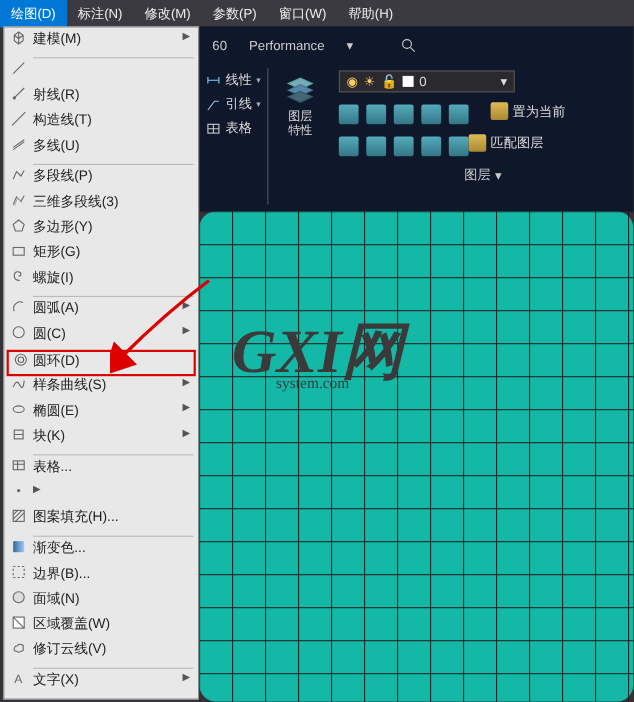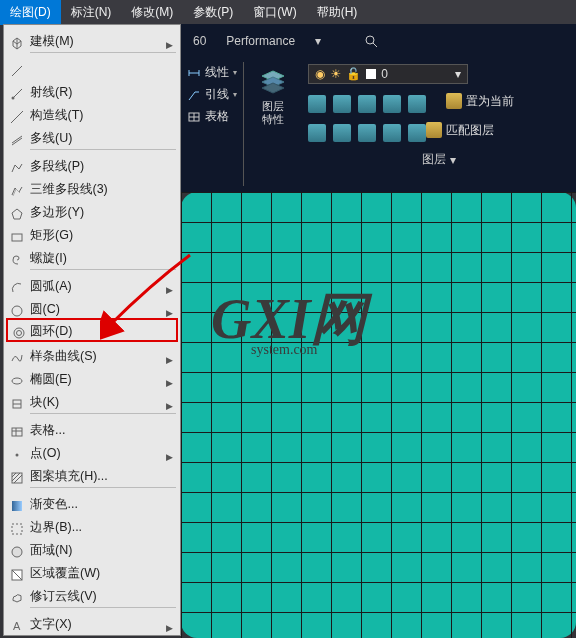--- a/index.html
+++ b/index.html
@@ -3,21 +3,21 @@
 <meta charset="utf-8">
 <style>
 * { margin: 0; padding: 0; box-sizing: border-box; font-family: "Microsoft YaHei", Arial, sans-serif; }
 body { width: 576px; height: 638px; background: #333338; color: #ddd; font-size: 12px; overflow: hidden; position: relative; }
 
 .menubar { display: flex; background: #3a3a40; height: 24px; align-items: center; }
 .menubar-item { padding: 4px 10px; color: #eee; cursor: pointer; }
 .menubar-item.active { background: #0078d7; color: #fff; }
 
 .dropdown { position: absolute; top: 24px; left: 3px; width: 178px; background: #e8e8e8; border: 1px solid #888; color: #222; z-index: 100; padding: 2px 0; }
-.dd-item { display: flex; align-items: flex-end; height: 23px; position: relative; cursor: pointer; }
+.dd-item { display: flex; align-items: flex-start; height: 23px; position: relative; cursor: pointer; }
 .dd-icon { width: 26px; display: flex; justify-content: center; align-items: center; color: #555; font-size: 13px; }
 .dd-label { flex: 1; font-size: 12.5px; }
 .dd-arrow { width: 14px; color: #555; font-size: 9px; }
 .dd-sep { height: 1px; background: #bbb; margin: 2px 4px 2px 26px; }
 .dd-item.highlight { border: 2px solid #d00; margin: 0 2px; height: 24px; }
 .dd-item.highlight .dd-icon { width: 22px; }
 
 .ribbon-area { margin-left: 181px; background: #0f172a; height: 168px; }
 .tab-row { height: 34px; display: flex; align-items: center; padding-left: 4px; gap: 4px; }
 .tab { padding: 4px 8px; color: #ccc; font-size: 12px; }
@@ -217,21 +217,20 @@
       </span>
       <span class="dd-label">表格...</span>
       <span class="dd-arrow"></span>
     </div>
     <div class="dd-item">
       <span class="dd-icon">
         <svg width="14" height="14">
           <circle cx="7" cy="7" r="1.5" fill="#666"></circle>
         </svg>
       </span>
-      <span class="dd-label">点(O)</span>
       <span class="dd-arrow">▶</span>
     </div>
     <div class="dd-item">
       <span class="dd-icon">
         <svg width="14" height="14">
           <rect x="2" y="2" width="10" height="10" stroke="#666" fill="none"></rect>
           <line x1="2" y1="6" x2="6" y2="2" stroke="#666"></line>
           <line x1="2" y1="10" x2="10" y2="2" stroke="#666"></line>
           <line x1="4" y1="12" x2="12" y2="4" stroke="#666"></line>
         </svg>

